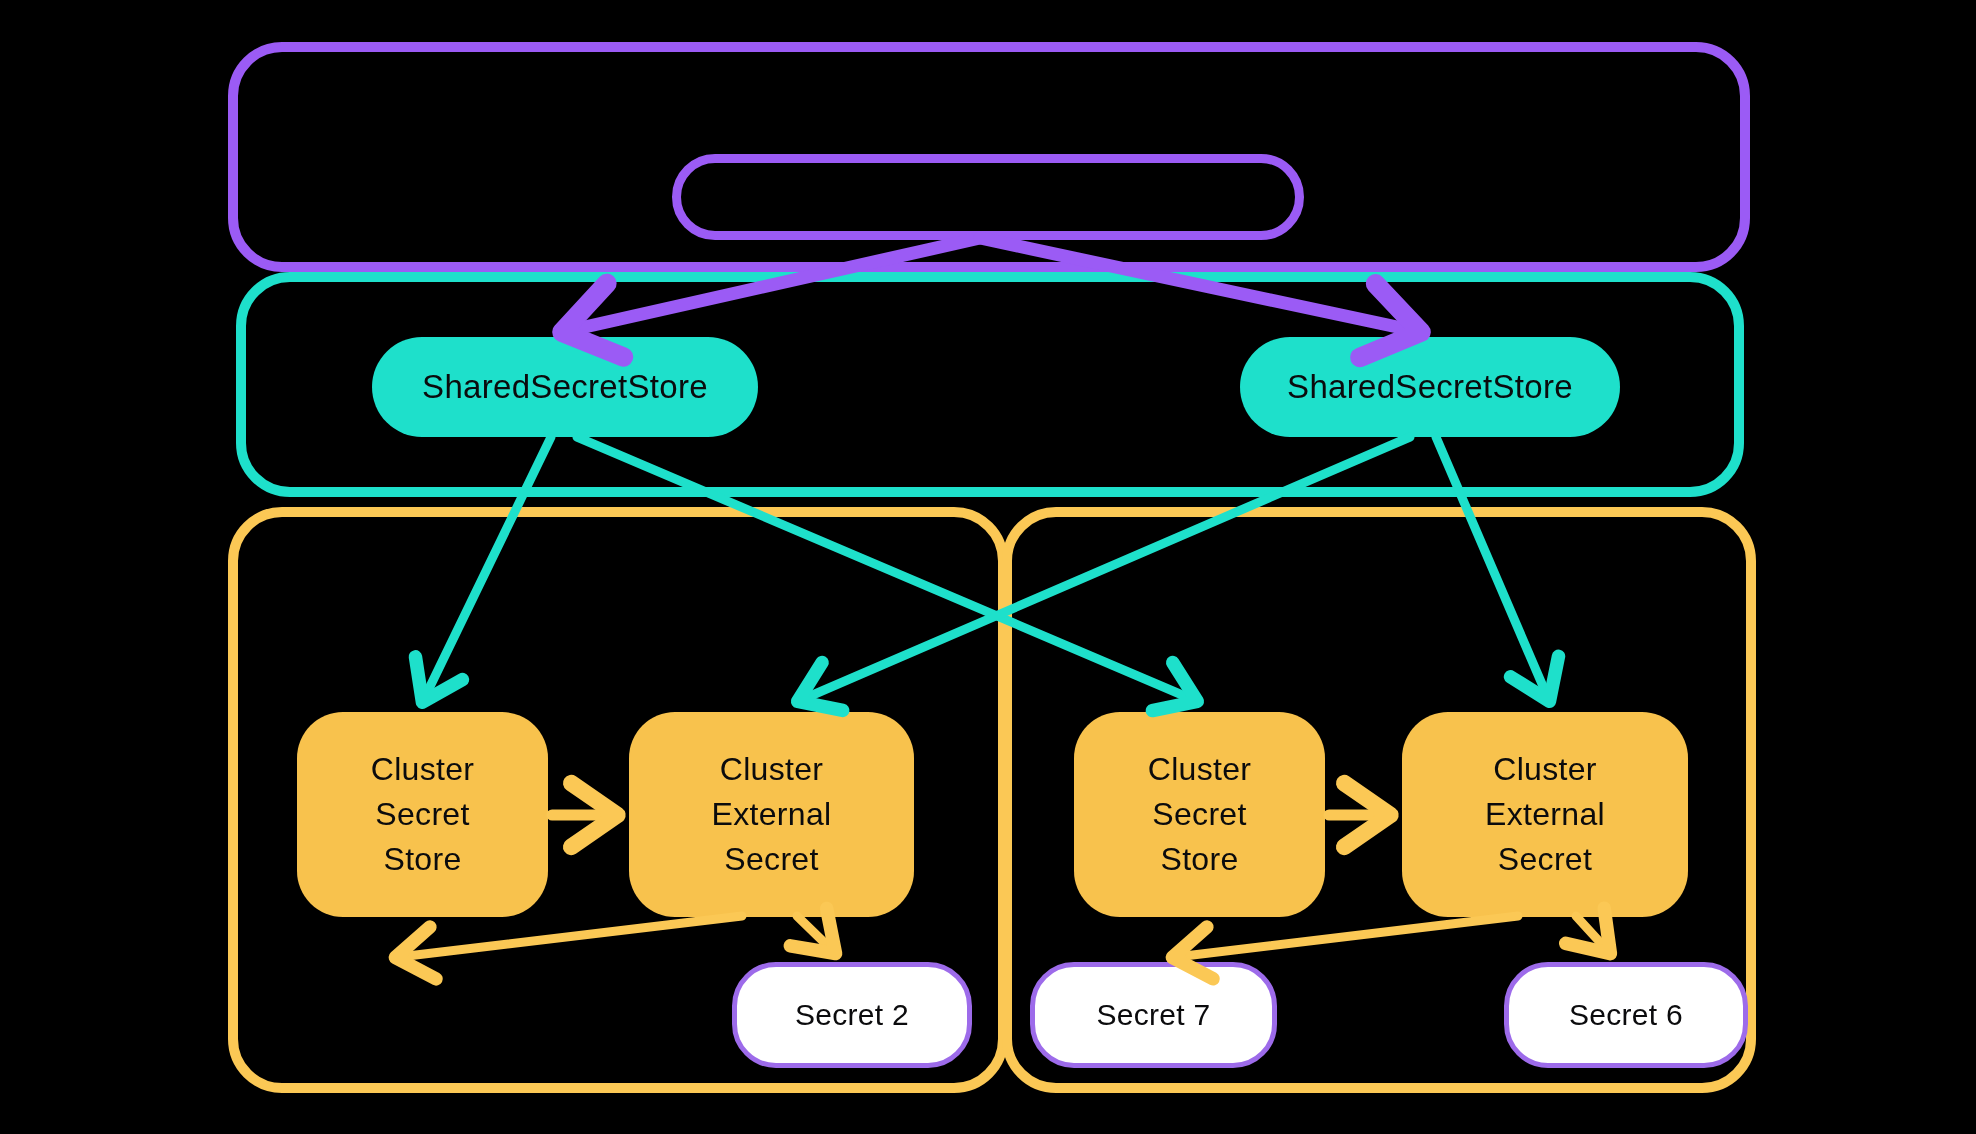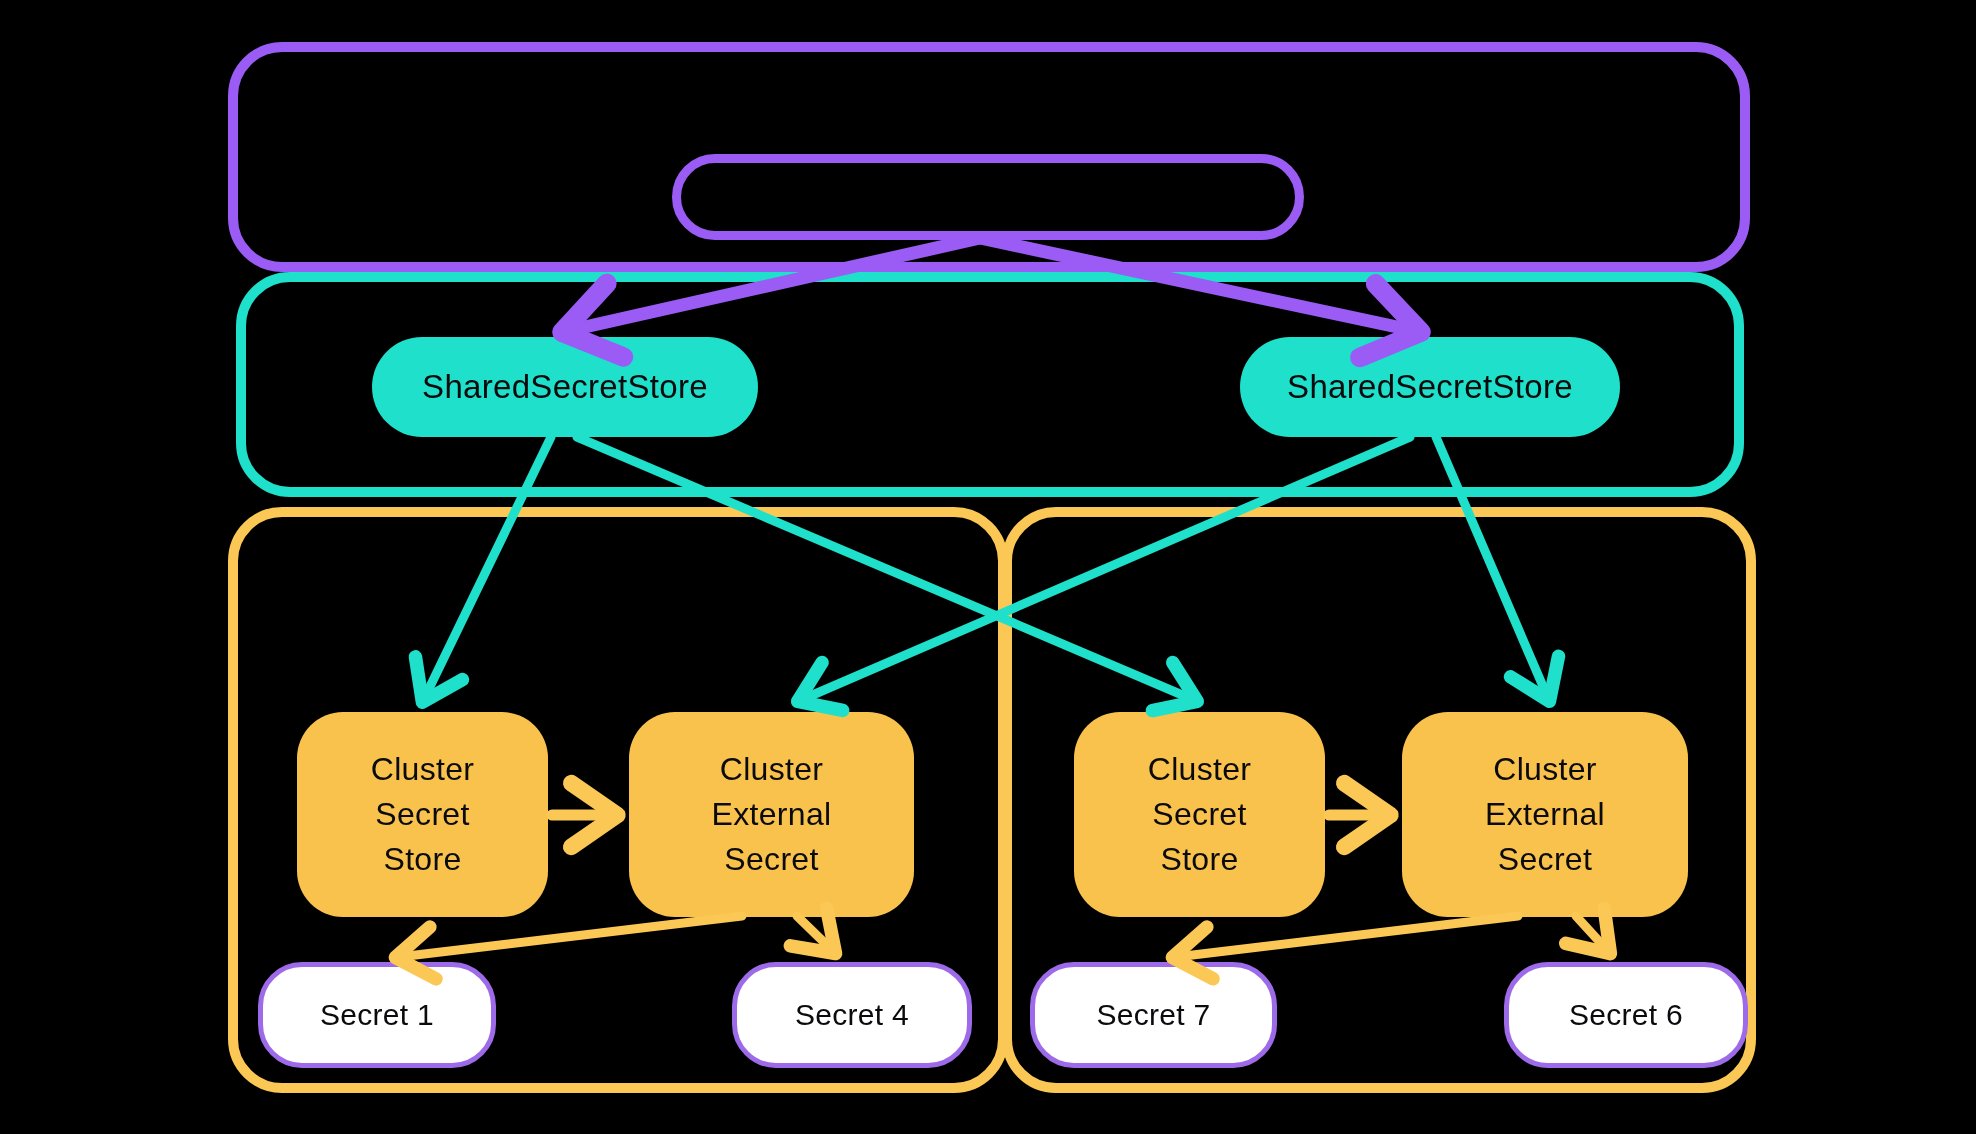--- a/index.html
+++ b/index.html
@@ -124,25 +124,22 @@
     <div>Cluster</div>
     <div>Secret</div>
     <div>Store</div>
   </div>
   <div class="abs orange-box box-r-ces">
     <div>Cluster</div>
     <div>External</div>
     <div>Secret</div>
   </div>
 
-  <div class="abs secret-pill secret-1">
-    <span>Secret 1</span>
-  </div>
   <div class="abs secret-pill secret-2">
-    <span>Secret 4</span>
+    <span>Secret 2</span>
   </div>
   <div class="abs secret-pill secret-3">
     <span>Secret 7</span>
   </div>
   <div class="abs secret-pill secret-4">
     <span>Secret 6</span>
   </div>
 
   <svg id="edges-layer" viewBox="0 0 1976 1134">
     <defs id="edge-defs">

